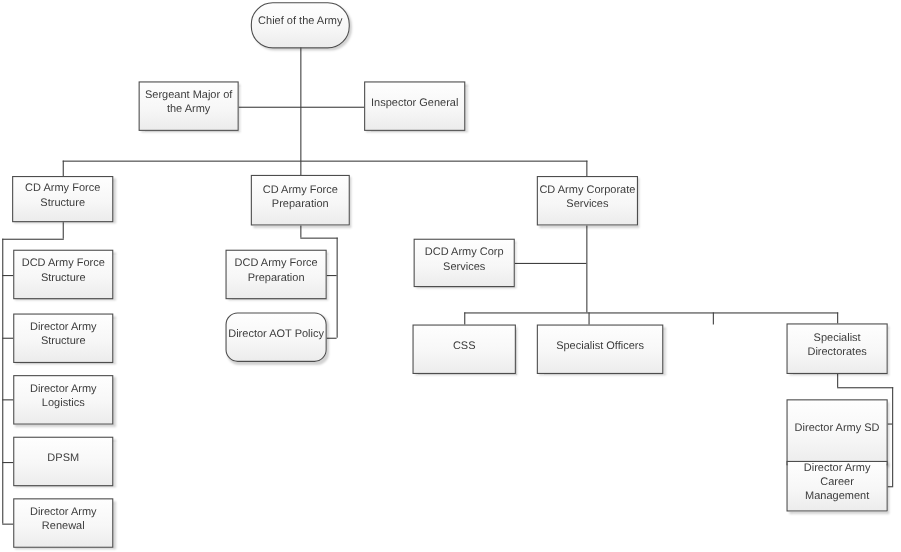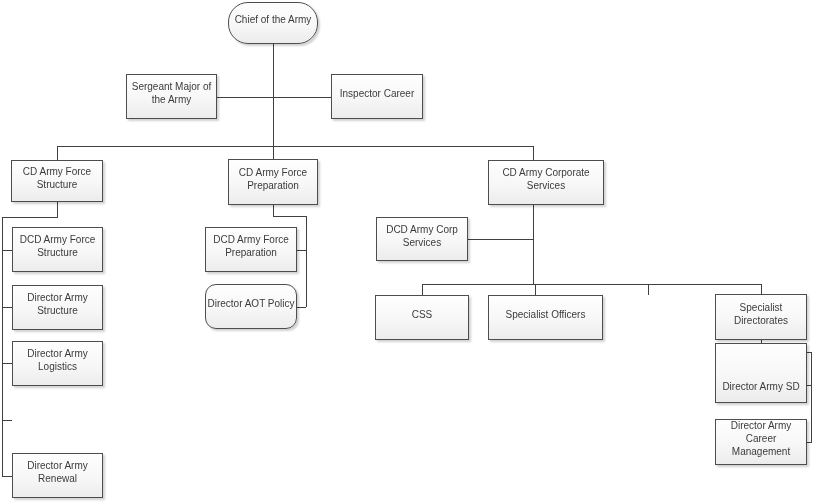--- a/index.html
+++ b/index.html
@@ -71,41 +71,44 @@
   <div class="ch" style="left:807px; top:385px; width:4px;"></div>
   <div class="ch" style="left:807px; top:442px; width:4px;"></div>
 
   <div class="node" style="left:228px; top:2px;   width:90px; height:42px;border-radius:20px;">
     <span>Chief of the Army</span>
   </div>
   <div class="node" style="left:126px; top:74px;  width:91px; height:45px;">
     <span>Sergeant Major of the Army</span>
   </div>
   <div class="node" style="left:331px; top:74px;  width:92px; height:45px;">
-    <span>Inspector Career</span>
+    <span>Inspector General</span>
   </div>
 
   <div class="node" style="left:11px;  top:160px; width:92px; height:42px;">
     <span>CD Army Force Structure</span>
   </div>
   <div class="node" style="left:228px; top:159px; width:90px; height:46px;">
     <span>CD Army Force Preparation</span>
   </div>
-  <div class="node" style="left:488px; top:160px; width:116px; height:45px;">
+  <div class="node" style="left:488px; top:160px; width:92px; height:45px;">
     <span>CD Army Corporate Services</span>
   </div>
 
   <div class="node" style="left:12px; top:227px; width:91px; height:45px;">
     <span>DCD Army Force Structure</span>
   </div>
   <div class="node" style="left:12px; top:285px; width:91px; height:45px;">
     <span>Director Army Structure</span>
   </div>
   <div class="node" style="left:12px; top:341px; width:91px; height:45px;">
     <span>Director Army Logistics</span>
+  </div>
+  <div class="node" style="left:12px; top:397px; width:91px; height:45px;">
+    <span>DPSM</span>
   </div>
   <div class="node" style="left:12px; top:453px; width:91px; height:45px;">
     <span>Director Army Renewal</span>
   </div>
 
   <div class="node" style="left:205px; top:227px; width:92px; height:45px;">
     <span>DCD Army Force Preparation</span>
   </div>
   <div class="node" style="left:205px; top:284px; width:92px; height:45px;border-radius:11px;">
     <span>Director AOT Policy</span>
@@ -118,20 +121,20 @@
   <div class="node" style="left:375px; top:295px; width:94px; height:45px;">
     <span>CSS</span>
   </div>
   <div class="node" style="left:488px; top:295px; width:115px; height:45px;">
     <span>Specialist Officers</span>
   </div>
   <div class="node" style="left:715px; top:294px; width:92px; height:46px;">
     <span>Specialist Directorates</span>
   </div>
 
-  <div class="node" style="left:715px; top:343px; width:92px; height:60px;align-items:flex-end;">
+  <div class="node" style="left:715px; top:363px; width:92px; height:60px;">
     <span>Director Army SD</span>
   </div>
   <div class="node" style="left:715px; top:419px; width:92px; height:46px;">
     <span>Director Army Career Management</span>
   </div>
 
 </div>
 
 </body></html>

